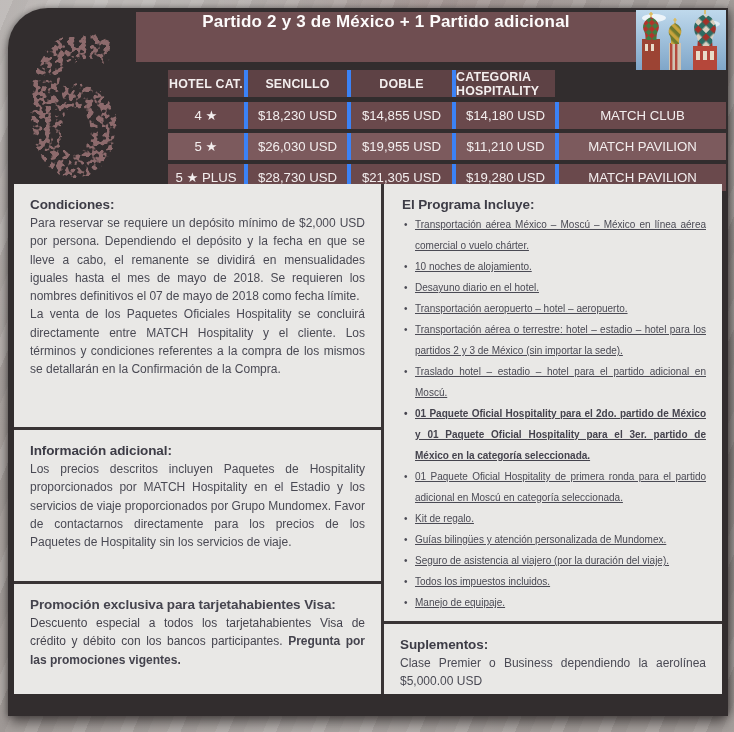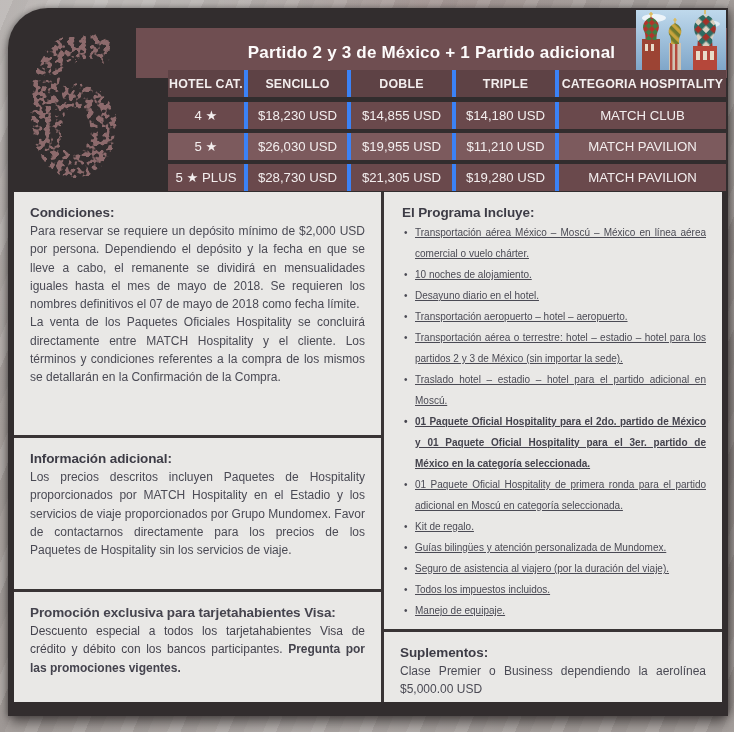--- a/index.html
+++ b/index.html
@@ -16,43 +16,43 @@
   }
   .card{
     position:absolute;left:8px;top:8px;width:720px;height:708px;
     background:#322d2e;border-top-left-radius:40px;
     box-shadow:0 9px 12px -2px rgba(38,33,34,.6), 5px 0 9px -2px rgba(38,33,34,.45), -2px 0 5px rgba(38,33,34,.3);
   }
   
   .badge-zone{position:absolute;left:0;top:0;width:128px;height:192px;}
   .badge-zone svg{position:absolute;left:14px;top:14px;}
   .header-bar{
-    position:absolute;left:128px;top:20px;width:591px;height:50px;
-    background:#6f4e51;display:flex;align-items:center;justify-content:center;
+    position:absolute;left:128px;top:4px;width:500px;height:50px;
+    background:#6f4e51;display:flex;justify-content:center;
   }
   .header-bar .title{color:#fdfbfb;font-weight:bold;font-size:17px;letter-spacing:.2px;}
   .cathedral{position:absolute;left:628px;top:2px;width:90px;height:60px;overflow:hidden;}
   
   .ptable{position:absolute;left:128px;top:62px;width:590px;}
   .trow{display:grid;grid-template-columns:76px 103px 105px 103px 1fr;padding-left:32px;}
   .trow.head{margin-bottom:5px;}
   .trow.r{margin-bottom:4px;}
   .trow .c{
     height:26px;display:flex;align-items:center;justify-content:center;
     color:#f3eeee;font-size:13.2px;
   }
   .trow.head .c{background:#5e4245;font-weight:bold;font-size:12.4px;letter-spacing:.2px;height:27px;}
   .trow .c + .c{border-left:4px solid #3b82f6;}
   .row-a .c{background:#6a494c;}
   .row-b .c{background:#7c5a5d;}
   .trow .c{box-sizing:border-box;}
   .trow.r .c{height:27px;}
   
   .panel{
-    position:absolute;left:6px;top:184px;width:708px;height:510px;
+    position:absolute;left:6px;top:176px;width:708px;height:510px;
     background:#e9e8e6;display:flex;overflow:hidden;
   }
   .col-left{width:367px;display:flex;flex-direction:column;}
   .vdiv{width:3px;background:#393435;}
   .col-right{flex:1;display:flex;flex-direction:column;}
   .hdiv{height:3px;background:#393435;flex:none;}
   .sec{box-sizing:border-box;padding:13px 16px 0 16px;overflow:hidden;}
   .sec h3{
     margin:0 0 2px 0;font-size:13.5px;font-weight:bold;color:#3d3c46;
     letter-spacing:-.1px;white-space:nowrap;
@@ -143,21 +143,20 @@
       <path d="M69 4 C79 8,83 17,77.5 26 C75.5 30,76.5 33,76.5 36 L61.5 36 C61.5 33,62.5 30,60.5 26 C55 17,59 8,69 4 Z" fill="url(#pr)"></path>
       <line x1="69" y1="4" x2="69" y2="-1" stroke="#e0b84e" stroke-width="1.5"></line>
     </svg>
   </div>
 
   <div class="ptable">
     <div class="trow head">
       <div class="c">HOTEL CAT.</div>
       <div class="c">SENCILLO</div>
       <div class="c">DOBLE</div>
-      <div class="c">TRIPLE</div>
       <div class="c">CATEGORIA HOSPITALITY</div>
     </div>
     <div class="trow r row-a">
       <div class="c">4 ★</div>
       <div class="c">$18,230 USD</div>
       <div class="c">$14,855 USD</div>
       <div class="c">$14,180 USD</div>
       <div class="c">MATCH CLUB</div>
     </div>
     <div class="trow r row-b">

